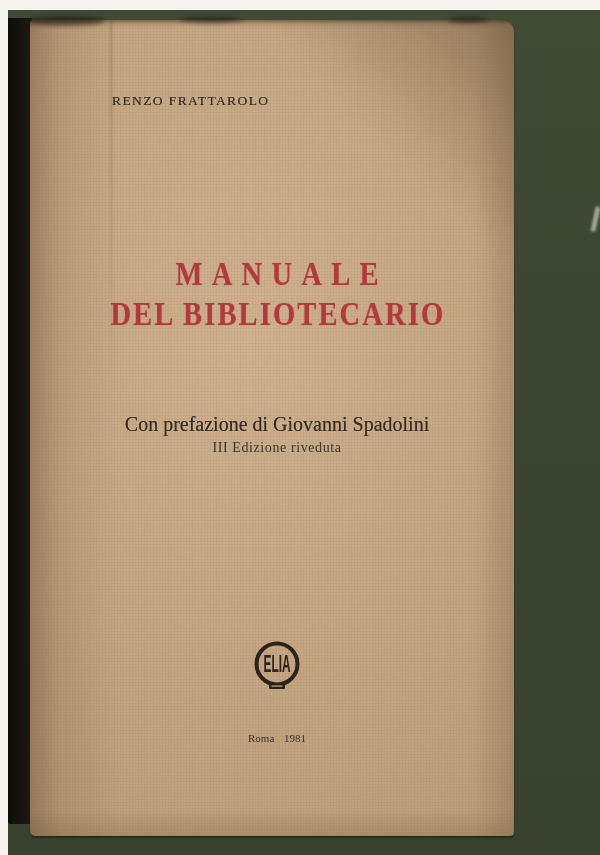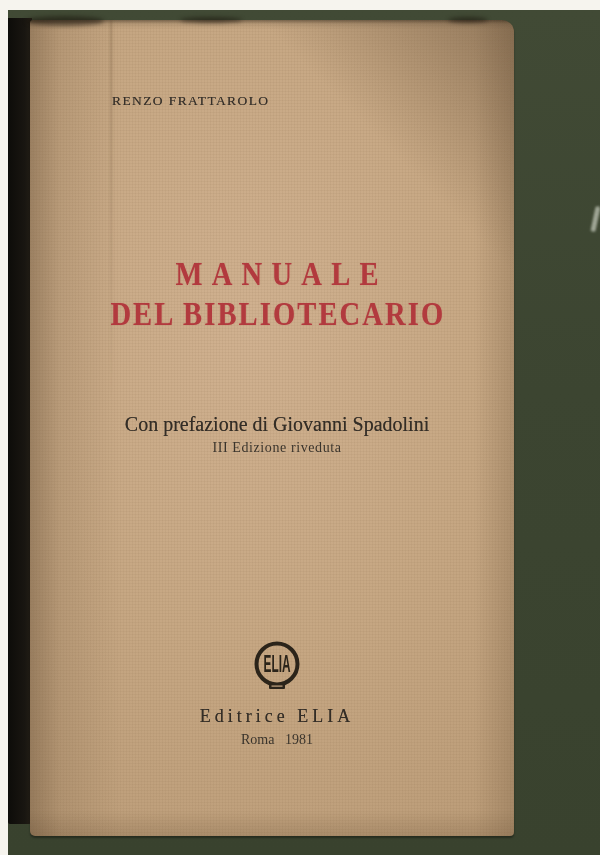--- a/index.html
+++ b/index.html
@@ -86,21 +86,21 @@
     position:absolute;top:619px;left:50%;transform:translateX(-50%);
     width:50px;height:54px;
   }
   .publisher{
     position:absolute;top:686px;left:0;right:0;text-align:center;
     font-size:18px;letter-spacing:4px;color:#332d26;
     text-shadow:0 0 .5px rgba(51,45,38,.6);
   }
   .imprint{
     position:absolute;top:712px;left:0;right:0;text-align:center;
-    font-size:14px;word-spacing:7px;color:#3a342c;
+    font-size:11px;word-spacing:7px;color:#3a342c;
   }
 </style>
 </head>
 <body>
 
 <div class="felt">
   <div class="scuff"></div>
 </div>
 
 <div class="spine"></div>
@@ -127,18 +127,17 @@
 
     <div class="edition">III Edizione riveduta</div>
 
     <svg class="emblem" viewBox="0 0 50 54">
       <circle cx="25" cy="25" r="20.5" fill="none" stroke="#2b241a" stroke-width="4"></circle>
       <text x="25" y="33" text-anchor="middle" font-size="24" font-weight="bold" font-family="'Liberation Sans',sans-serif" fill="#2b241a" textLength="27" lengthAdjust="spacingAndGlyphs">ELIA</text>
       <rect x="17" y="44" width="16" height="6" rx="1" fill="#2b241a"></rect>
       <rect x="19.5" y="46.5" width="11" height="1.2" fill="#c5a682"></rect>
     </svg>
 
-    <div class="publisher">Editrice ELIA</div>
 
     <div class="imprint">Roma 1981</div>
 
   </div>
 </div>
 
 </body></html>

